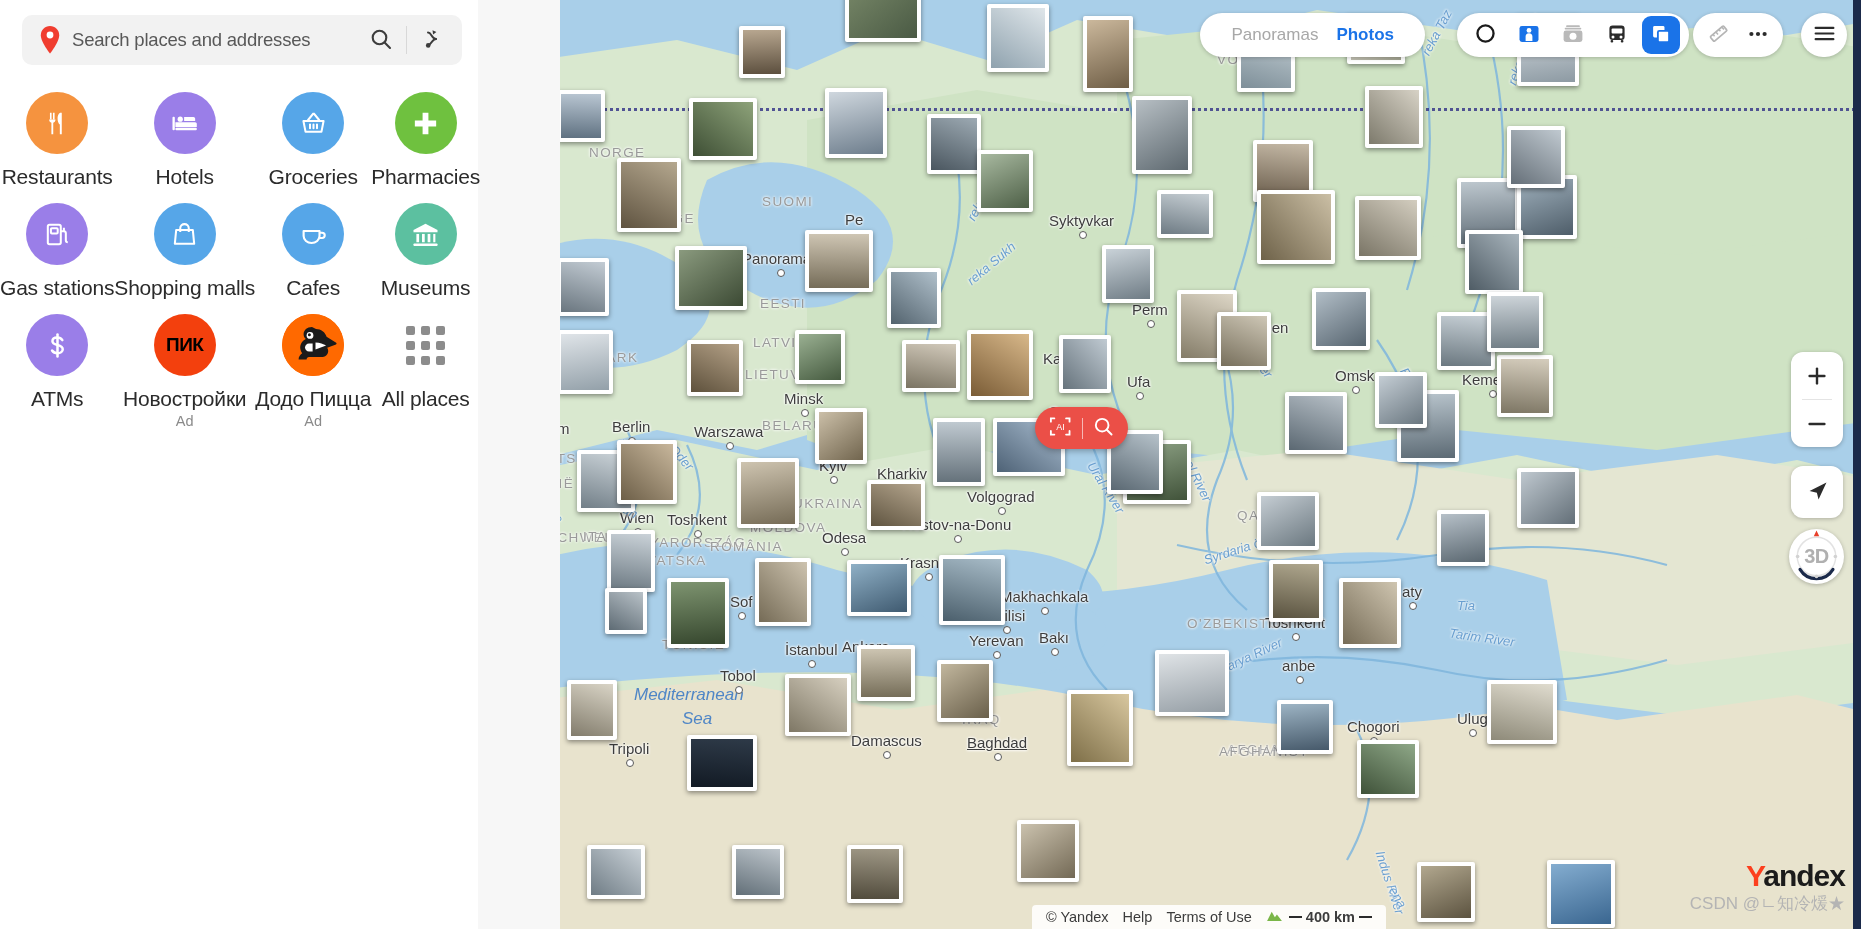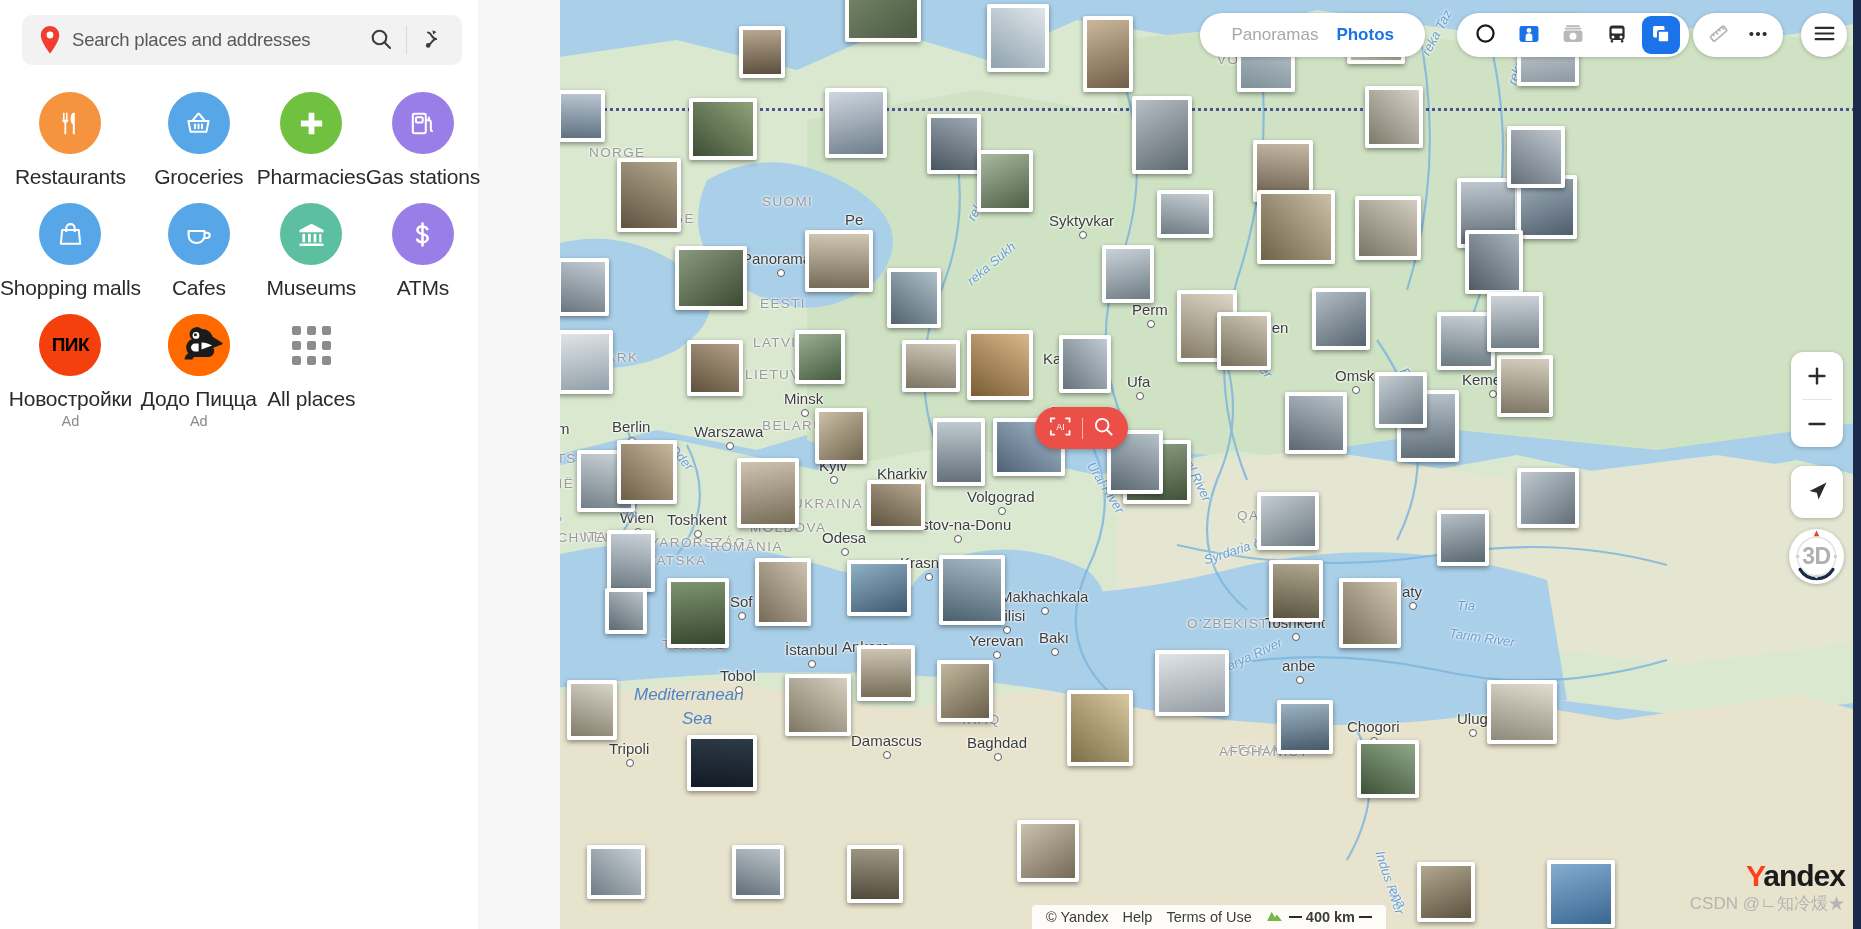--- a/index.html
+++ b/index.html
@@ -165,21 +165,21 @@
     display: flex; align-items: center; justify-content: center;
     cursor: pointer; z-index: 20; box-shadow: 0 1px 4px rgba(0,0,0,.25);
   }
   #compass-3d {
     position: absolute; right: 17px; top: 529px;
     width: 55px; height: 55px; border-radius: 50%; background: #fff;
     display: flex; align-items: center; justify-content: center;
     cursor: pointer; z-index: 20; box-shadow: 0 1px 4px rgba(0,0,0,.25);
   }
   #compass-3d .lbl {
-    font-size: 23px; color: #b0b0b0; font-weight: bold; letter-spacing: -.5px;
+    font-size: 20px; color: #b0b0b0; font-weight: bold; letter-spacing: -.5px;
   }
 
   #ai-pill {
     position: absolute; left: 478px; top: 407px;
     height: 42px; background: #eb4f47; border-radius: 21px;
     display: flex; align-items: center; padding: 0 13px; gap: 9px;
     z-index: 22; cursor: pointer; box-shadow: 0 2px 6px rgba(0,0,0,.3);
   }
   #ai-pill .sep { width: 1px; height: 21px; background: rgba(255,255,255,.6); }
 
@@ -253,20 +253,32 @@
 
     <div class="cat">
           <div class="cat-ic" style="background: rgb(245, 147, 63);">
             <svg viewBox="0 0 32 32" width="31" height="31" fill="#fff">
               <path d="M9.4 5v8.6c0 .9-.7 1.3-1.3 1.3V27h2.6V14.9c-.6 0-1.3-.4-1.3-1.3V5z" opacity="0"></path>
               <path d="M8.2 5h1.7v7h-1.7zM11.3 5h1.7v7h-1.7zM7.4 12.2c0 1.5 1 2.7 2.3 2.9V27h1.9V15.1c1.3-.2 2.3-1.4 2.3-2.9v-.3H7.4z"></path>
               <path d="M19.3 5c-1.8 0-3.2 2.6-3.2 6.1 0 2.8 1 5.2 2.3 5.9V27h2V5z"></path>
             </svg>
           </div>
           <div class="cat-lb">Restaurants</div>
+        </div>
+        <div class="cat">
+          <div class="cat-ic" style="background: rgb(154, 126, 232);">
+            <svg viewBox="0 0 32 32" width="31" height="31" fill="#fff">
+              <rect x="3.6" y="9" width="2.4" height="14" rx="1"></rect>
+              <path d="M6.6 14.6h20.4c1 0 1.7.8 1.7 1.8v3.2H6.6z"></path>
+              <rect x="6.6" y="20.4" width="22.1" height="2.6" rx="1"></rect>
+              <circle cx="11.6" cy="11.6" r="2.7"></circle>
+              <path d="M15.6 9.2h9.6c1 0 1.8.8 1.8 1.8v2.4h-11.4z"></path>
+            </svg>
+          </div>
+          <div class="cat-lb">Hotels</div>
         </div>
         <div class="cat">
           <div class="cat-ic" style="background: rgb(86, 166, 232);">
             <svg viewBox="0 0 32 32" width="31" height="31" fill="none" stroke="#fff" stroke-width="2.1" stroke-linecap="round">
               <path d="M10.4 12.4 15.6 6h1l5.2 6.4"></path>
               <path d="M5.6 13.4h20.8l-2.2 11.2H7.8z" stroke-linejoin="round"></path>
               <path d="M12.4 17v4M16 17v4M19.6 17v4"></path>
             </svg>
           </div>
           <div class="cat-lb">Groceries</div>
@@ -461,21 +473,21 @@
         <div class="mlabel dot" style="left: 343px; top: 554px;">Krasnod</div>
         <div class="mlabel dot" style="left: 443px; top: 588px;">Makhachkala</div>
         <div class="mlabel dot" style="left: 430px; top: 607px;">Tbilisi</div>
         <div class="mlabel dot" style="left: 412px; top: 632px;">Yerevan</div>
         <div class="mlabel dot" style="left: 482px; top: 629px;">Bakı</div>
         <div class="mlabel dot" style="left: 228px; top: 641px;">İstanbul</div>
         <div class="mlabel dot" style="left: 285px; top: 638px;">Ankara</div>
         <div class="mlabel dot" style="left: 163px; top: 667px;">Tobol</div>
         <div class="mlabel dot" style="left: 173px; top: 593px;">Sof</div>
         <div class="mlabel dot" style="left: 294px; top: 732px;">Damascus</div>
-        <div class="mlabel dot" style="left: 410px; top: 734px;">Baghdad</div>
+        <div class="mlabel dot" style="left: 410px; top: 734px; text-decoration: underline;">Baghdad</div>
         <div class="mlabel dot" style="left: 52px; top: 740px;">Tripoli</div>
         <div class="mlabel dot" style="left: 708px; top: 614px;">Toshkent</div>
         <div class="mlabel dot" style="left: 725px; top: 657px;">anbe</div>
         <div class="mlabel dot" style="left: 845px; top: 583px;">aty</div>
         <div class="mlabel dot" style="left: 790px; top: 718px;">Chogori</div>
         <div class="mlabel dot" style="left: 900px; top: 710px;">Ulug</div>
         <div class="mlabel dot" style="left: 905px; top: 371px;">Kemerov</div>
         <div class="mlabel dot" style="left: -30px; top: 420px;">erdam</div>
         <div class="mlabel dot" style="left: 110px; top: 511px;">Toshkent</div>
         <div class="mlabel dot" style="left: 63px; top: 509px;">Wien</div>

